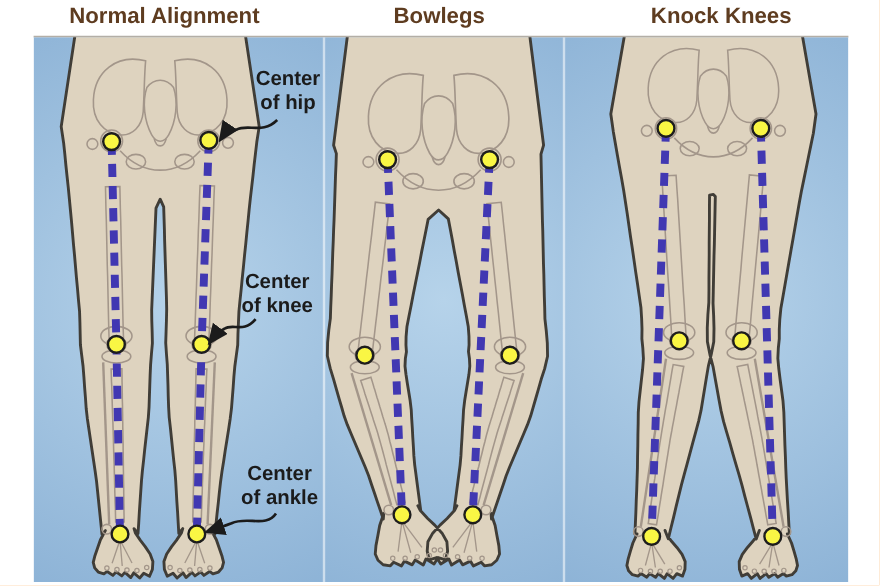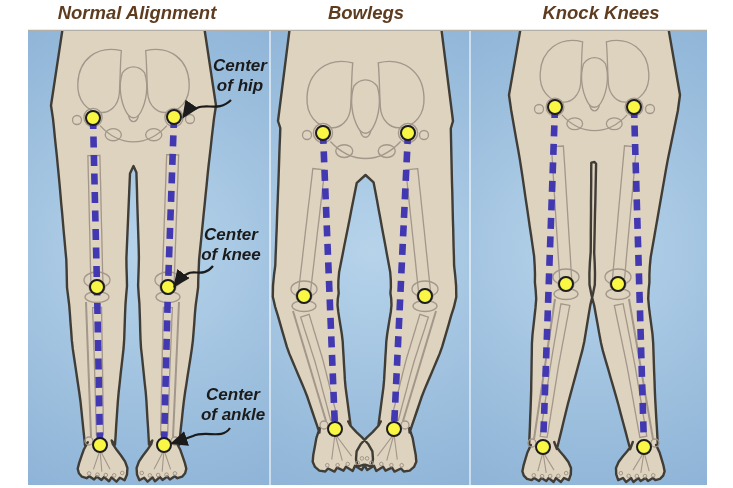--- a/index.html
+++ b/index.html
@@ -1,20 +1,19 @@
 <!DOCTYPE html>
 <html><head>
 <meta charset="utf-8">
 <style>
   html,body { margin:0; padding:0; }
   body { font-family:"Liberation Sans", sans-serif; background:#fff; }
   #stage {
     position:relative; width:733px; height:488px; background:#fdba74;
     overflow:hidden;
-    font-style:italic;
   }
   svg text.title {
     font-family:"Liberation Sans", sans-serif;
     font-weight:bold; font-size:18.5px;
   }
   svg text.anno {
     font-family:"Liberation Sans", sans-serif;
     font-weight:600; font-size:17px;
   }
 </style>

